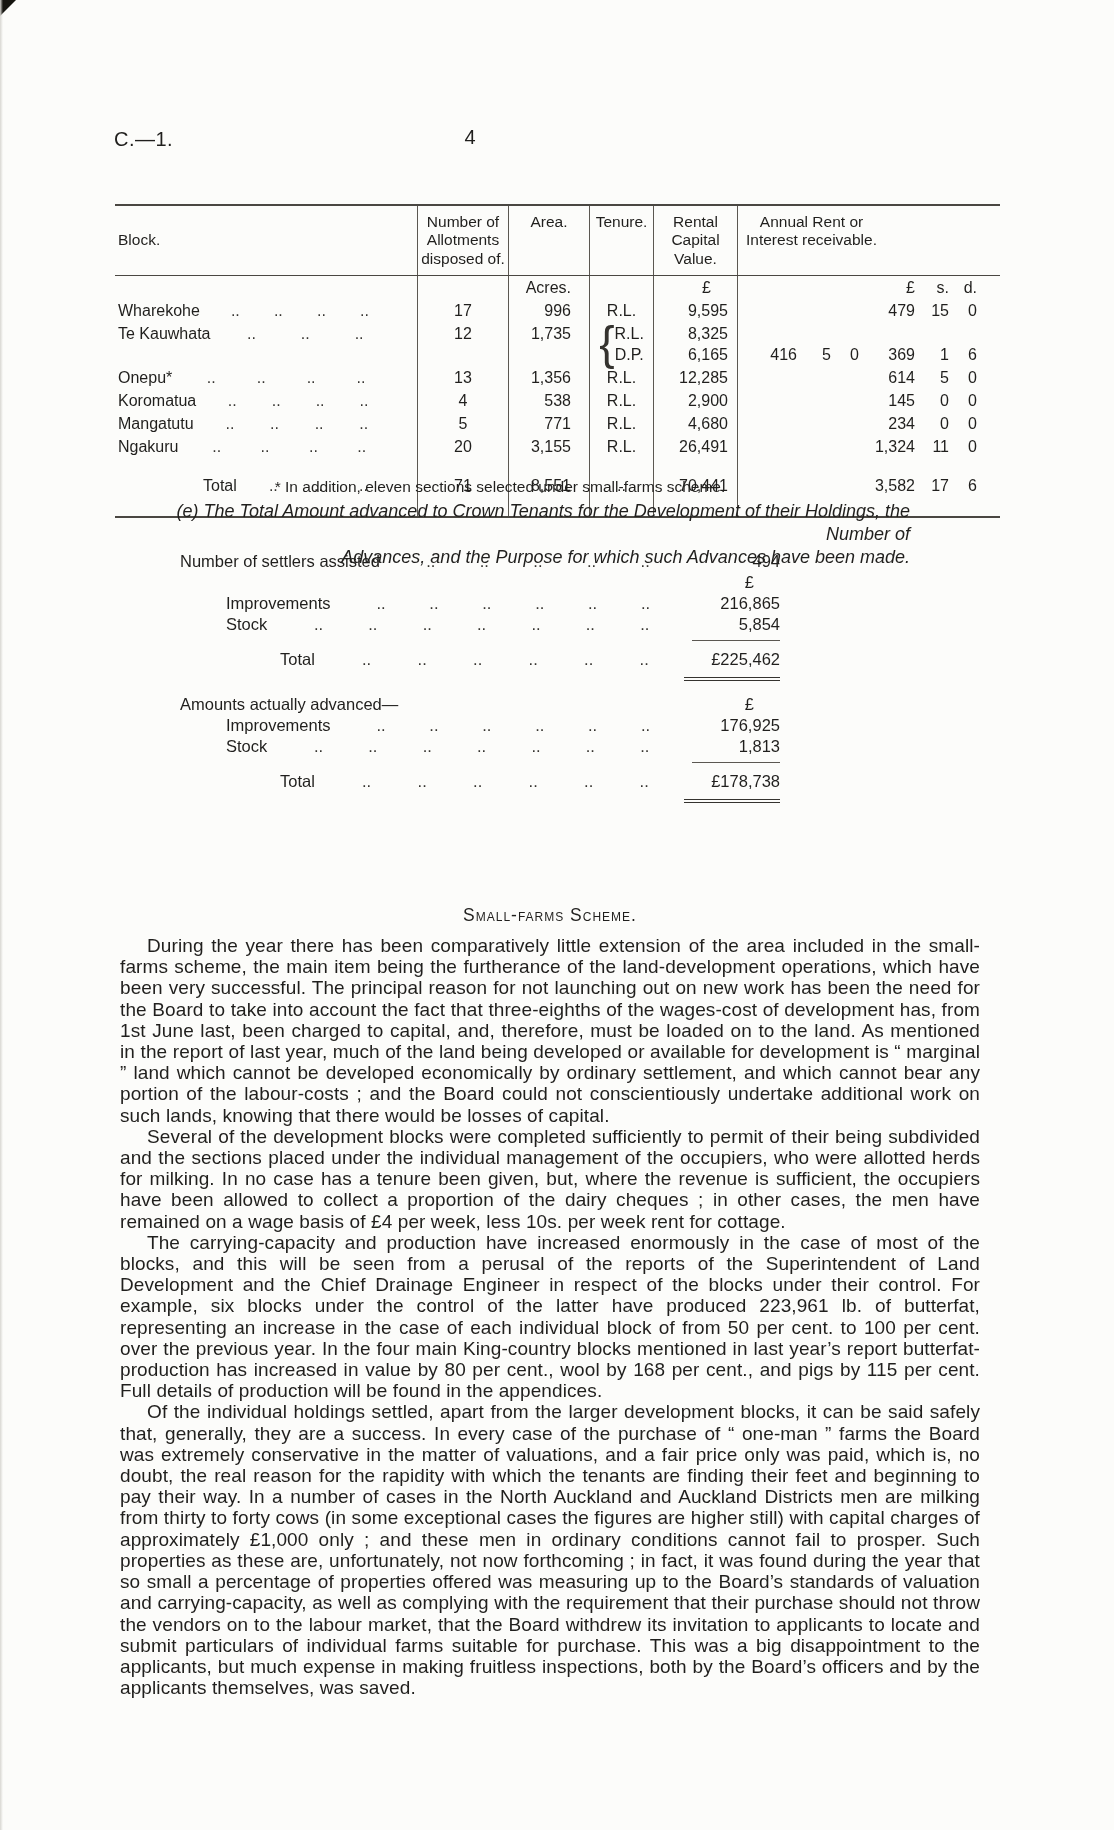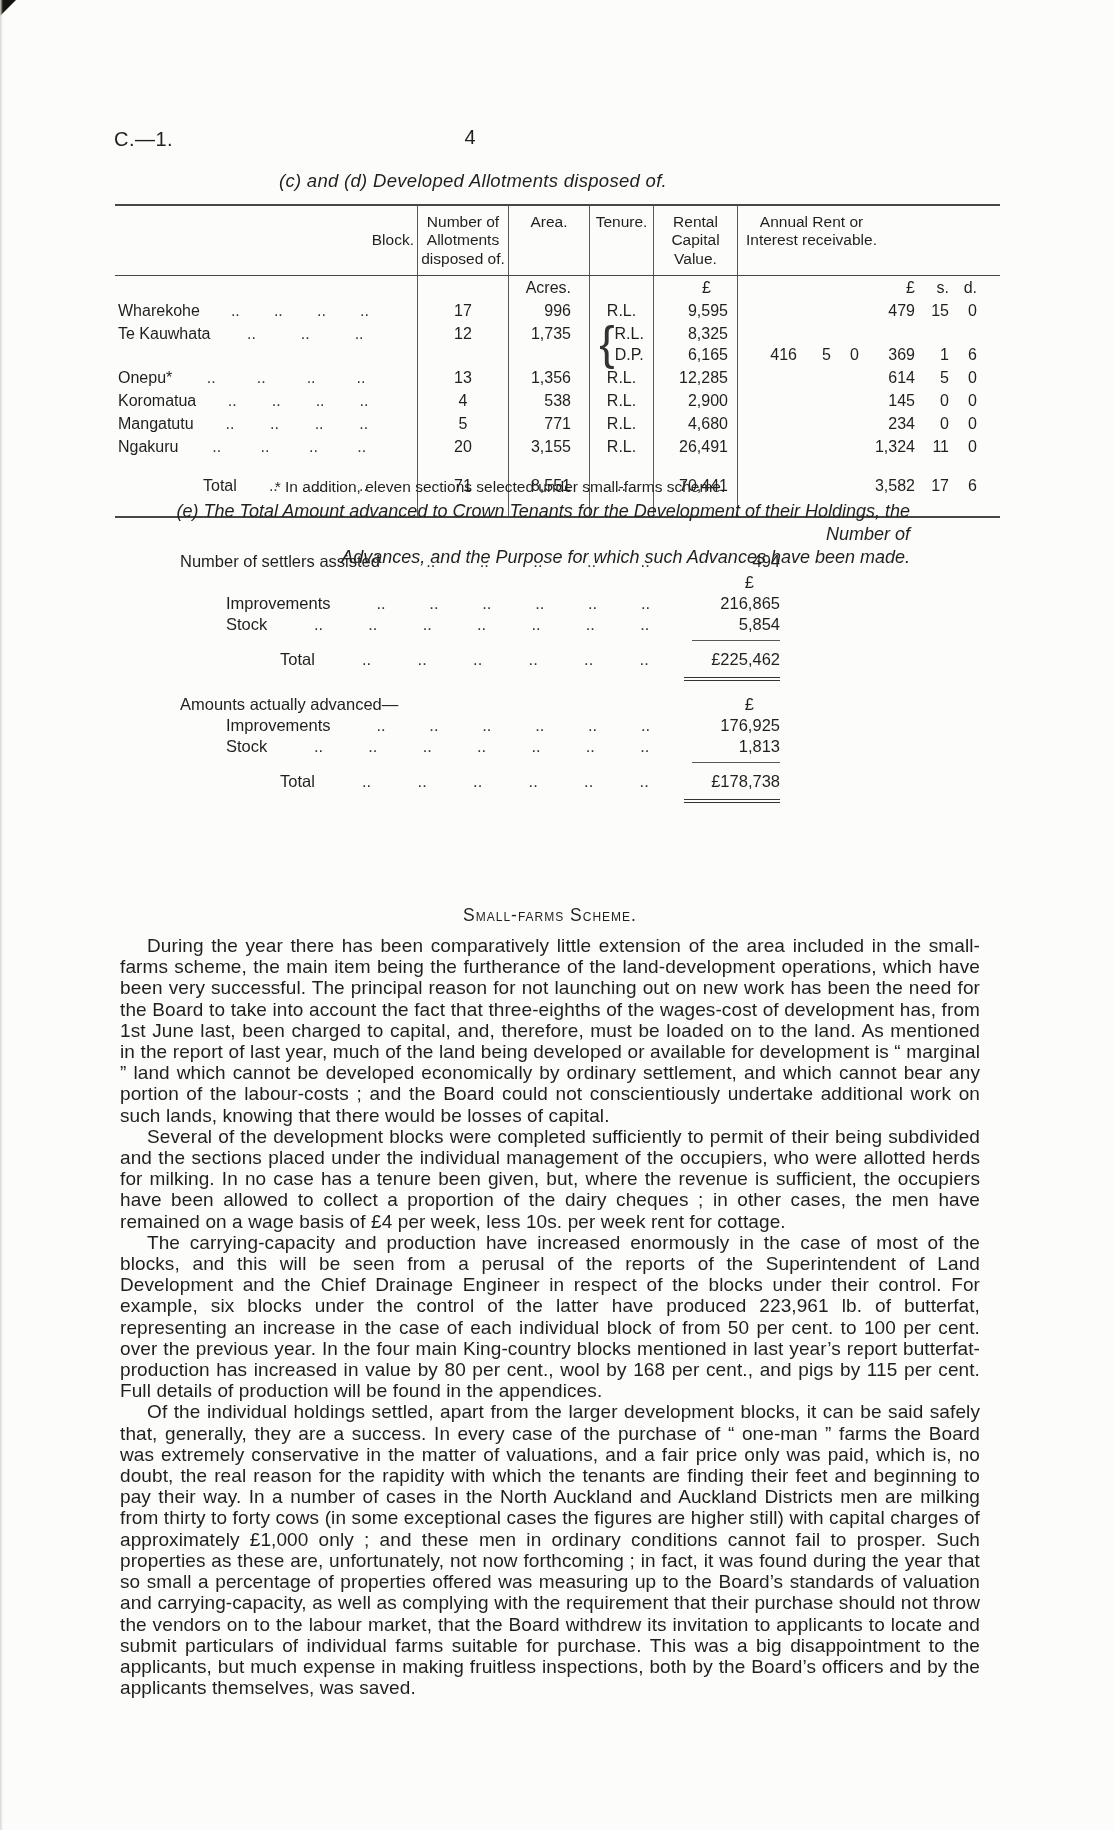--- a/index.html
+++ b/index.html
@@ -18,21 +18,21 @@
 
   .table-title{position:absolute;left:115px;top:170px;width:716px;text-align:center;
     font-style:italic;font-size:18.5px;letter-spacing:.3px;}
 
   
   .dev-table{position:absolute;left:115px;top:204px;width:885px;
     border-top:2px solid #4a4742;border-bottom:2px solid #4a4742;font-size:16px;}
   .grid{display:grid;grid-template-columns:302px 91px 81px 64px 84px 1fr;}
   .th,.td{box-sizing:border-box;}
   .th{border-left:1px solid #5b5751;text-align:center;padding:7px 3px;font-size:15.5px;line-height:1.18;}
-  .th.first{border-left:none;display:flex;align-items:center;justify-content:flex-end;}
+  .th.first{border-left:none;display:flex;align-items:center;justify-content:flex-start;}
   .th.last{padding-right:118px;}
   .thead{border-bottom:1.5px solid #4a4742;}
   .td{border-left:1px solid #5b5751;padding:1px 3px;line-height:21px;}
   .td.first{border-left:none;}
   .c-block{display:flex;align-items:baseline;padding-left:3px;}
   .c-block .dots{flex:1;display:flex;justify-content:space-around;padding:0 28px 0 14px;color:#35332f;}
   .c-num{text-align:center;}
   .c-area{text-align:right;padding-right:18px;}
   .c-tenure{text-align:center;}
   .c-cap{text-align:right;padding-right:9px;}
@@ -71,21 +71,20 @@
 </head>
 <body>
 
 <div class="page">
   <div class="corner-mark"></div>
   <div class="edge-shade"></div>
 
   <div class="doc-ref">C.—1.</div>
   <div class="page-num">4</div>
 
-  <div class="table-title">(c) and (d) Developed Allotments disposed of.</div>
 
   <div class="dev-table">
 
     <div class="grid thead">
       <div class="th first">
           <span>Block.</span>
         </div>
       <div class="th">Number of Allotments disposed of.</div>
       <div class="th">Area.</div>
       <div class="th">Tenure.</div>

